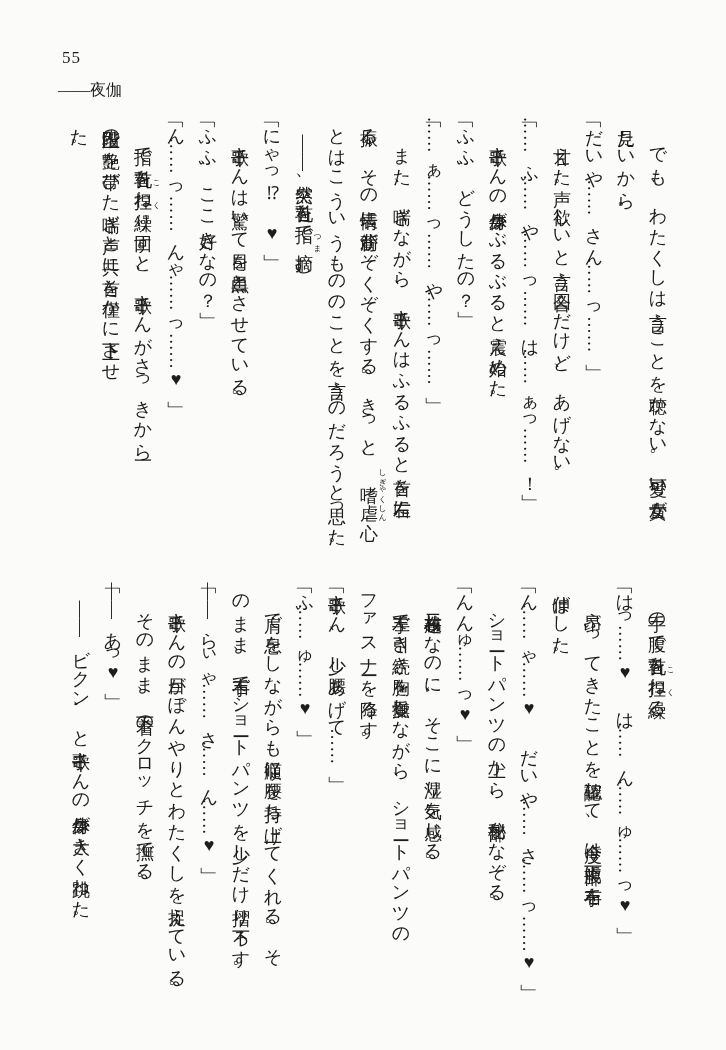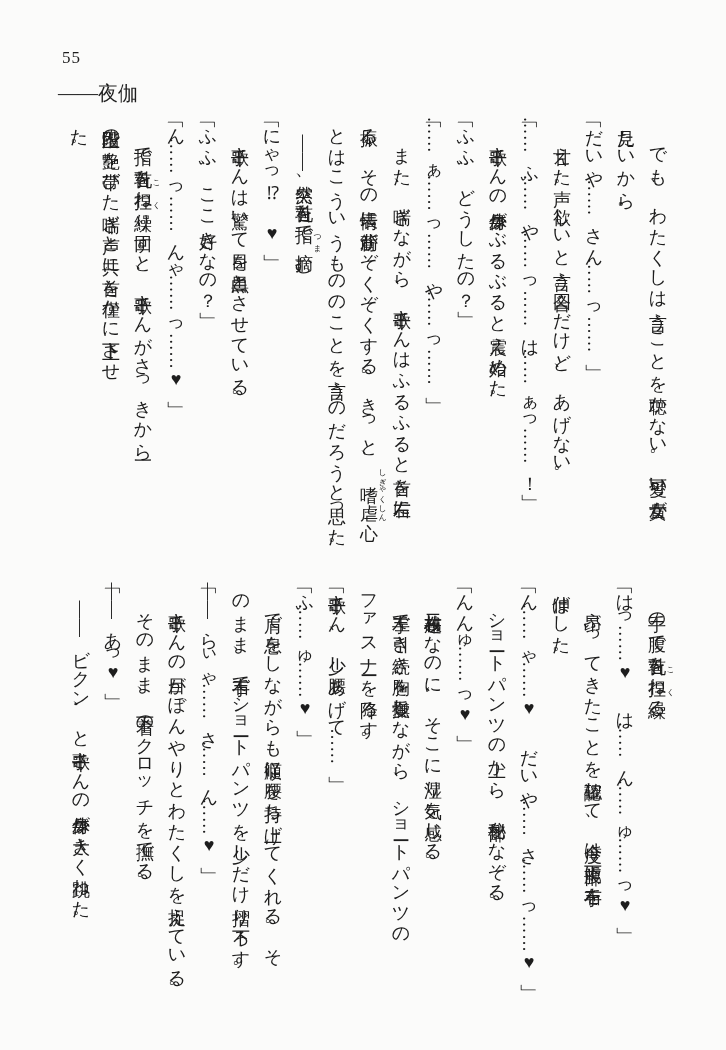--- a/index.html
+++ b/index.html
@@ -20,21 +20,21 @@
     position: absolute;
     top: 48px;
     left: 62px;
     font-size: 17px;
     letter-spacing: 1px;
   }
   .chapter-header {
     position: absolute;
     top: 80px;
     left: 58px;
-    font-size: 20px;
+    font-size: 16px;
   }
   .vblock {
     position: absolute;
     right: 52px;
     writing-mode: vertical-rl;
     text-orientation: mixed;
     font-size: 18px;
     line-height: 32px;
     letter-spacing: 0.4px;
   }

